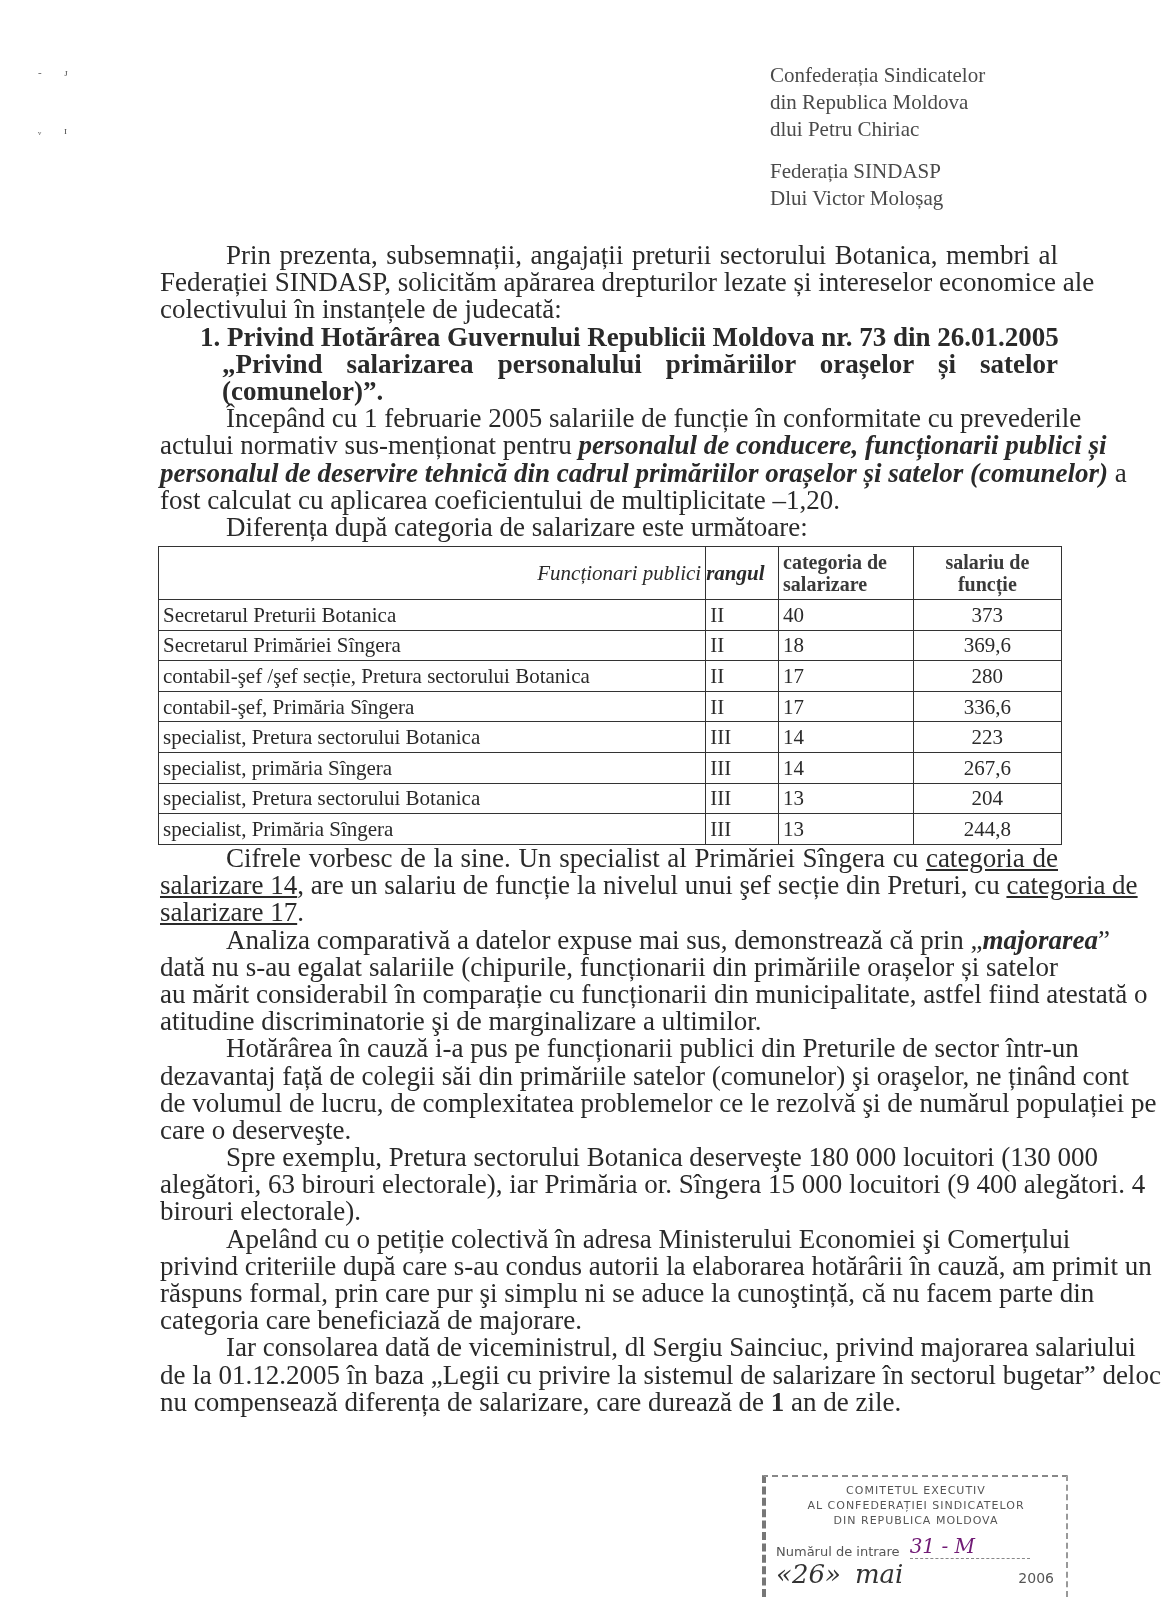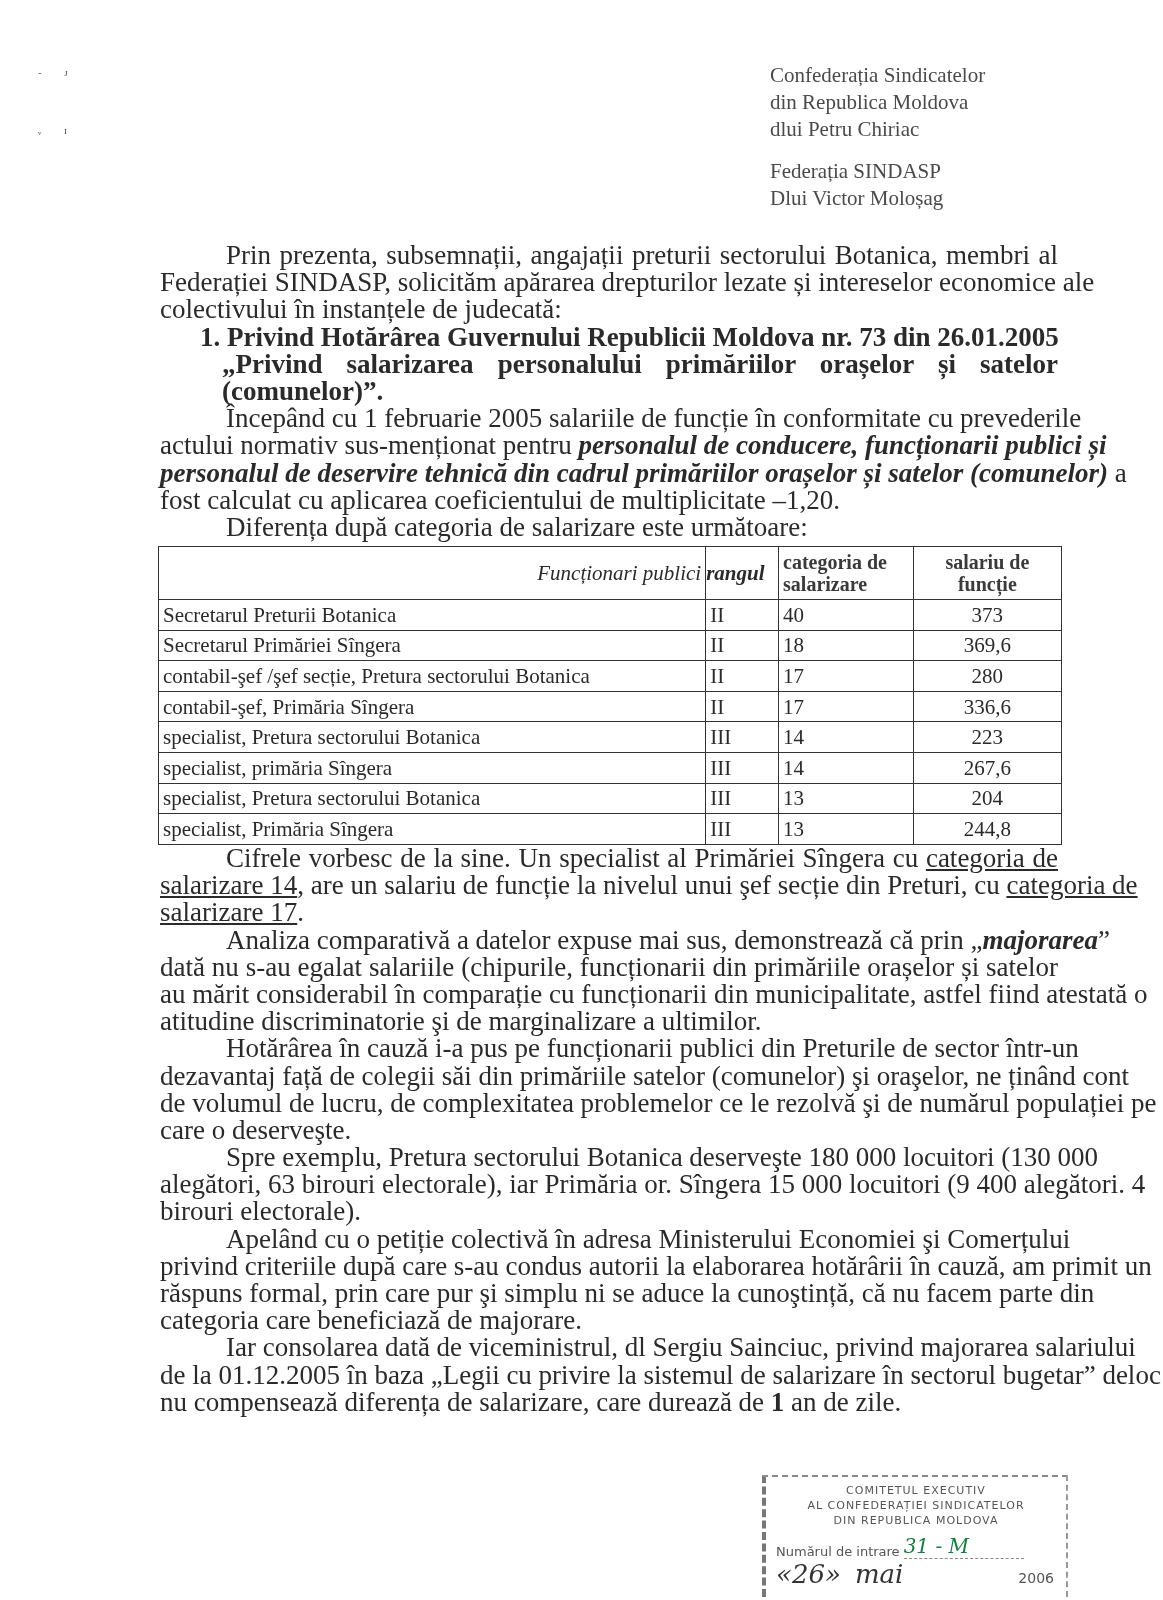--- a/index.html
+++ b/index.html
@@ -31,21 +31,21 @@
   .hdr .c3, .hdr .c4 { font-weight: bold; color: #3a3a3a; font-size: 20px; }
 
   .stamp {
     position: absolute; left: 762px; top: 1475px; width: 300px; height: 120px;
     border-left: 4px dashed #777; border-top: 2px dashed #888; border-right: 2px dashed #999;
     font-family: "DejaVu Sans", sans-serif; color: #555;
   }
   .stamp .st { text-align: center; font-size: 11px; line-height: 15px; letter-spacing: 1px; }
   .stamp .st:first-child { margin-top: 6px; }
   .stamp .row { font-size: 13px; padding-left: 10px; margin-top: 6px; display: flex; align-items: flex-end; }
-  .stamp .hw { font-family: "DejaVu Serif", serif; font-style: italic; font-size: 20px; color: #15803d; margin-left: 4px; border-bottom: 1px dashed #888; min-width: 120px; }
+  .stamp .hw { font-family: "DejaVu Serif", serif; font-style: italic; font-size: 20px; color: #701a75; margin-left: 10px; border-bottom: 1px dashed #888; min-width: 120px; }
   .stamp .row2 { font-size: 13px; padding-left: 10px; display: flex; align-items: baseline; gap: 14px; }
   .stamp .row2 .hw2 { font-family: "DejaVu Serif", serif; font-style: italic; font-size: 26px; color: #333; }
 </style>
 </head>
 <body>
 
 <div class="marks" style="top:66px">-  ᴊ</div>
 <div class="marks" style="top:124px">ᵥ ɪ</div>
 
 <div class="addressee">

